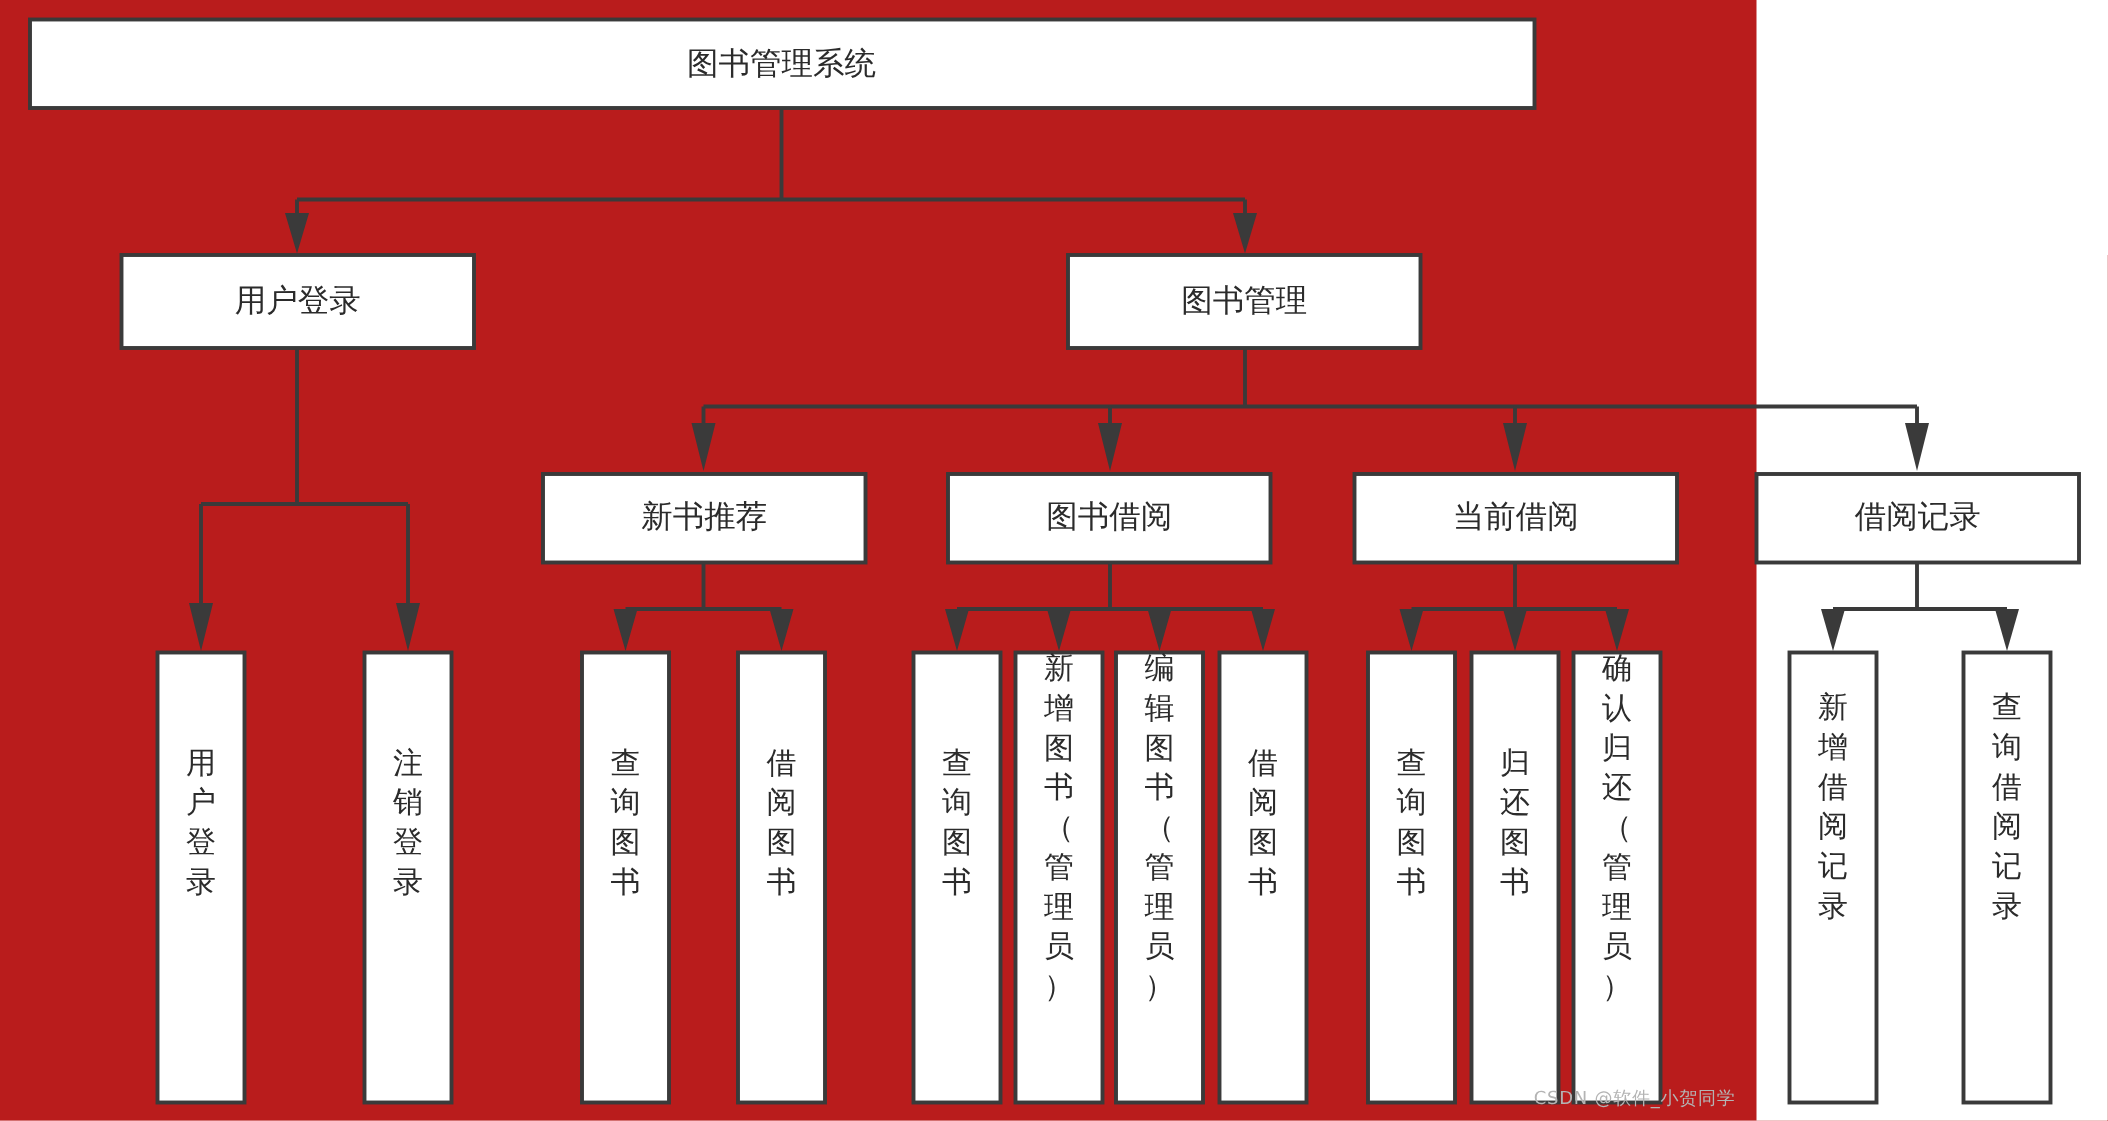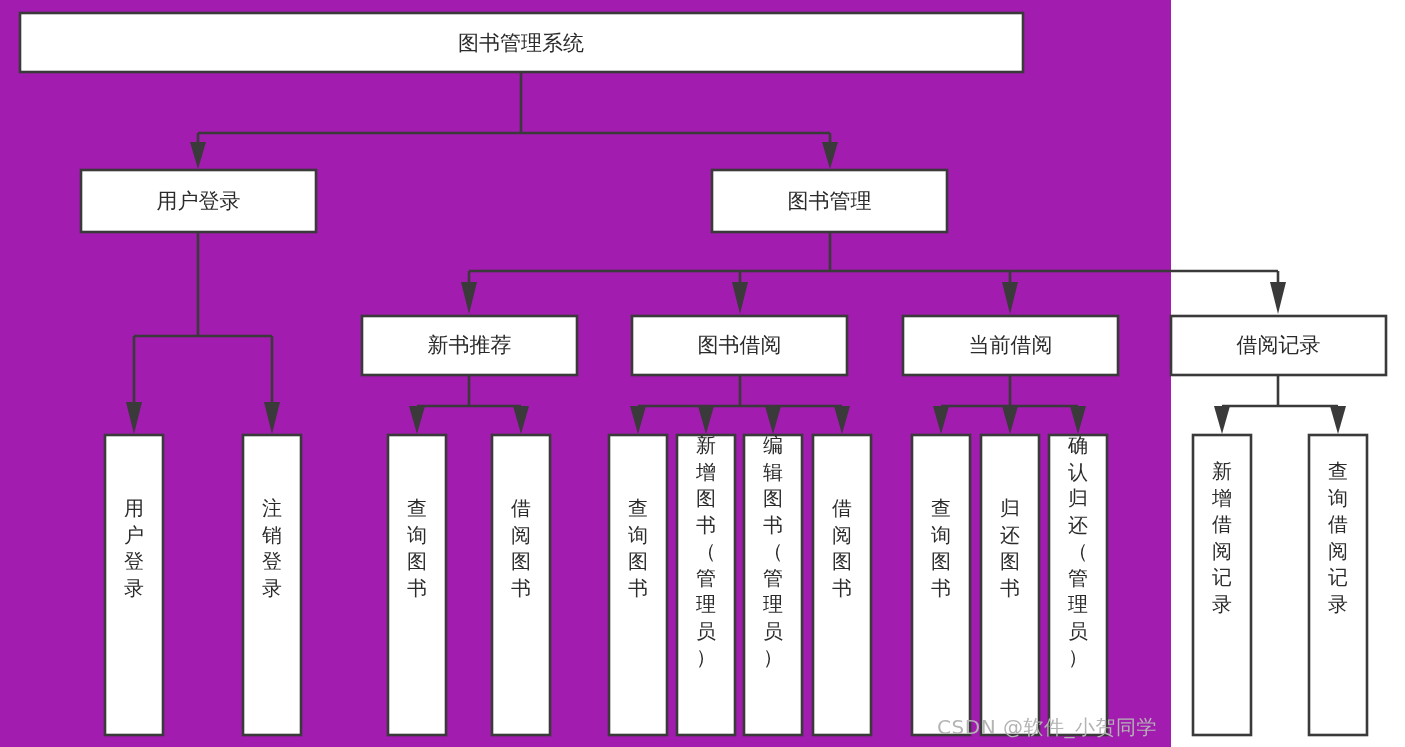--- a/index.html
+++ b/index.html
@@ -11,21 +11,21 @@
   body {
     font-family: "DejaVu Sans", "Liberation Sans", sans-serif;
     width: 1405px;
     height: 747px;
     overflow: hidden;
   }
   #diagram-root {
     position: relative;
     width: 1171px;
     height: 747px;
-    background: #a21caf;
+    background: #b91c1c;
   }
   svg.diagram-canvas {
     position: absolute;
     left: 0;
     top: 0;
     width: 1405px;
     height: 747px;
     display: block;
   }
   .node-box {
@@ -54,21 +54,21 @@
     fill: #2b2b2b;
     font-family: "DejaVu Sans", "Liberation Sans", sans-serif;
     font-size: 20px;
     text-anchor: middle;
   }
   .watermark-text {
     position: absolute;
     right: 14px;
     bottom: 6px;
     font-family: "DejaVu Sans", "Liberation Sans", sans-serif;
-    font-size: 20px;
+    font-size: 12px;
     color: #b4b4b4;
     letter-spacing: 0.5px;
     white-space: nowrap;
     user-select: none;
   }
 </style>
 </head>
 <body>
 
 <div id="diagram-root">

